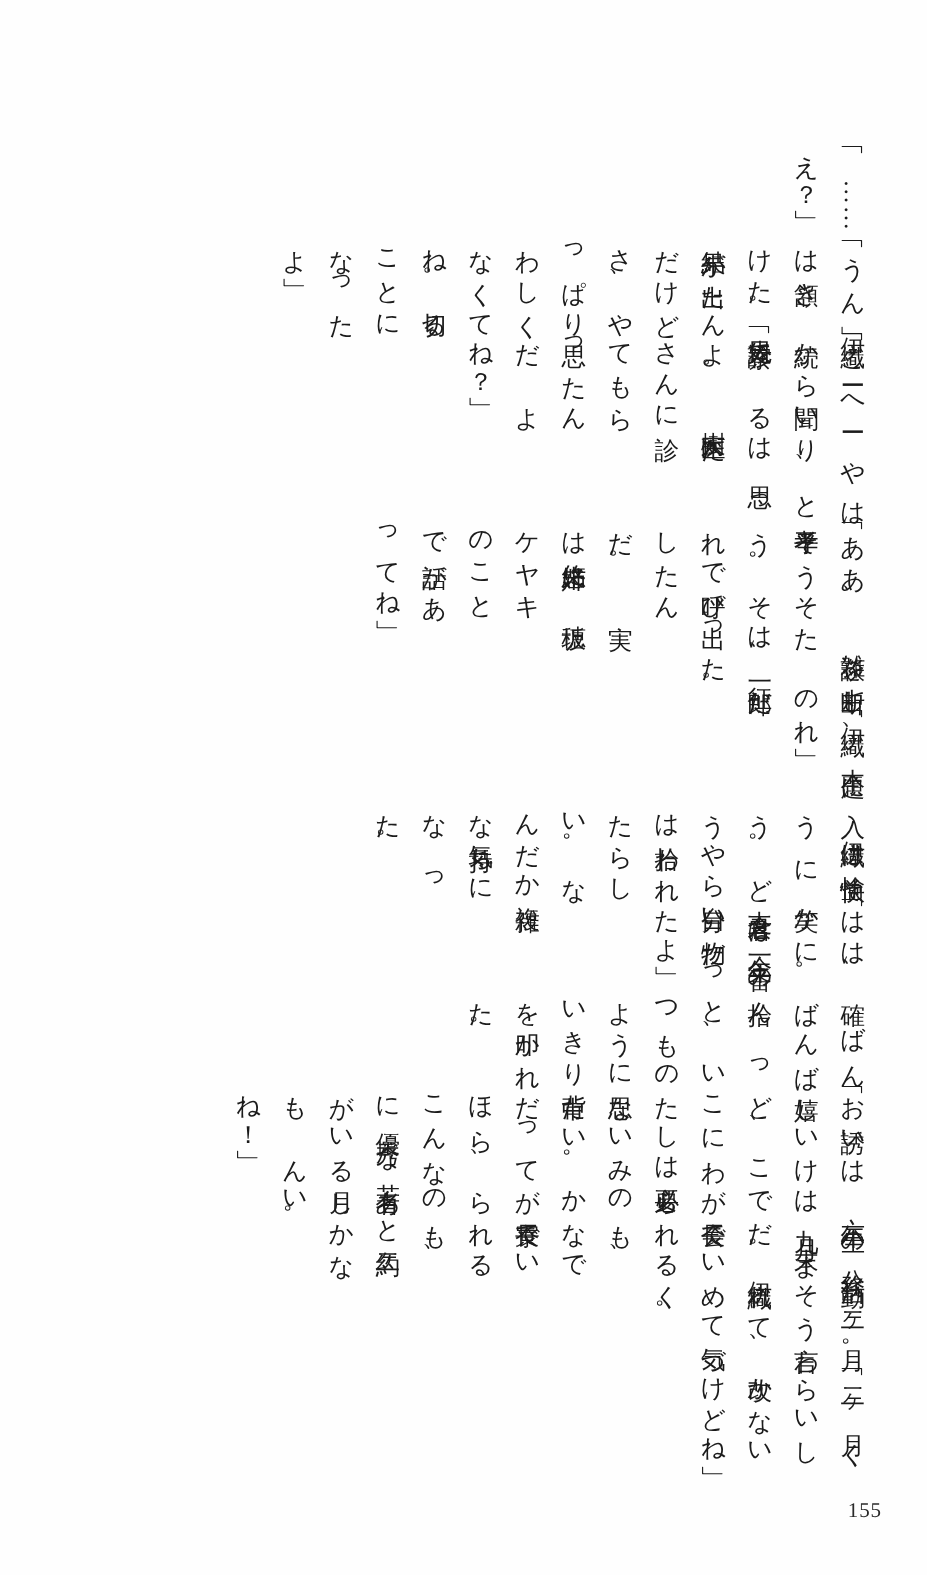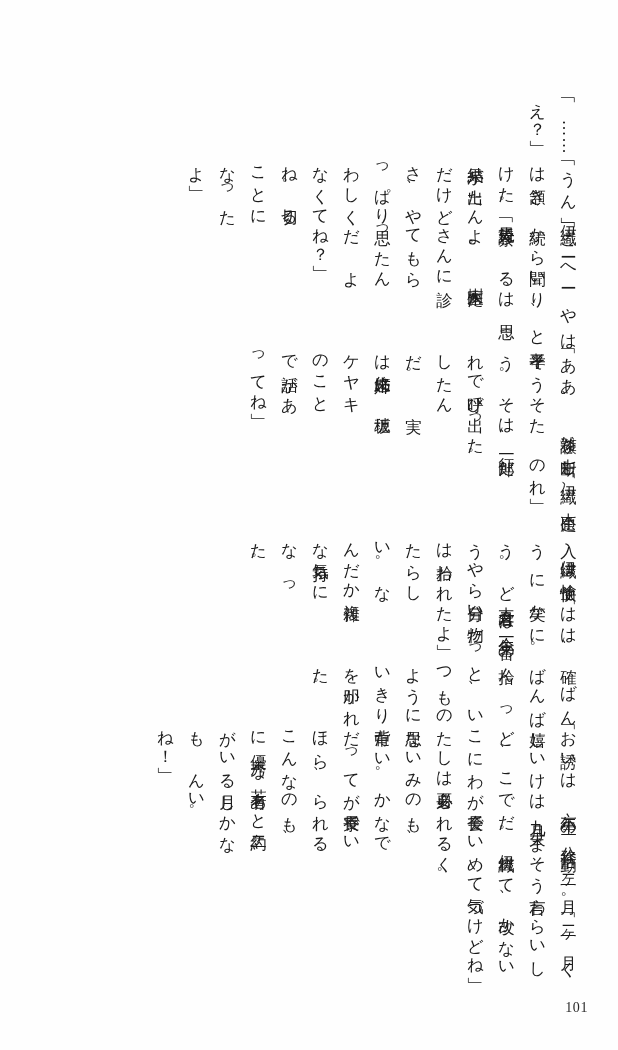--- a/index.html
+++ b/index.html
@@ -79,15 +79,15 @@
     <p class="para indent">伊織は愉快そうに笑う。どうやら自分は拾われたらしい。なんだか複雑な気持ちになった。</p>
     <p class="para">「伊織、本題に入れ」</p>
     <p class="para indent">雑談を中断したのは、征一郎だった。</p>
     <p class="para">「ああ、そうそう。それで呼び出したんだ。　実は悠未姉に、穂坂ケヤキのことで話があってね」</p>
     <p class="para indent">やはり、と孝平は思った。</p>
     <p class="para">「こーへーから聞いてるよ。　樹木医さんに診てもらったんだよね？」</p>
     <p class="para">「うん」伊織は頷き、続けた。「先日診察結果が出たんだけどさ、やっぱり思わしくなくてね。切ることになったよ」</p>
     <p class="para">「……え？」</p>
   </div>
 
-  <div class="page-number">101</div>
+  <div class="page-number">155</div>
 
 </div>
 
 </body></html>

